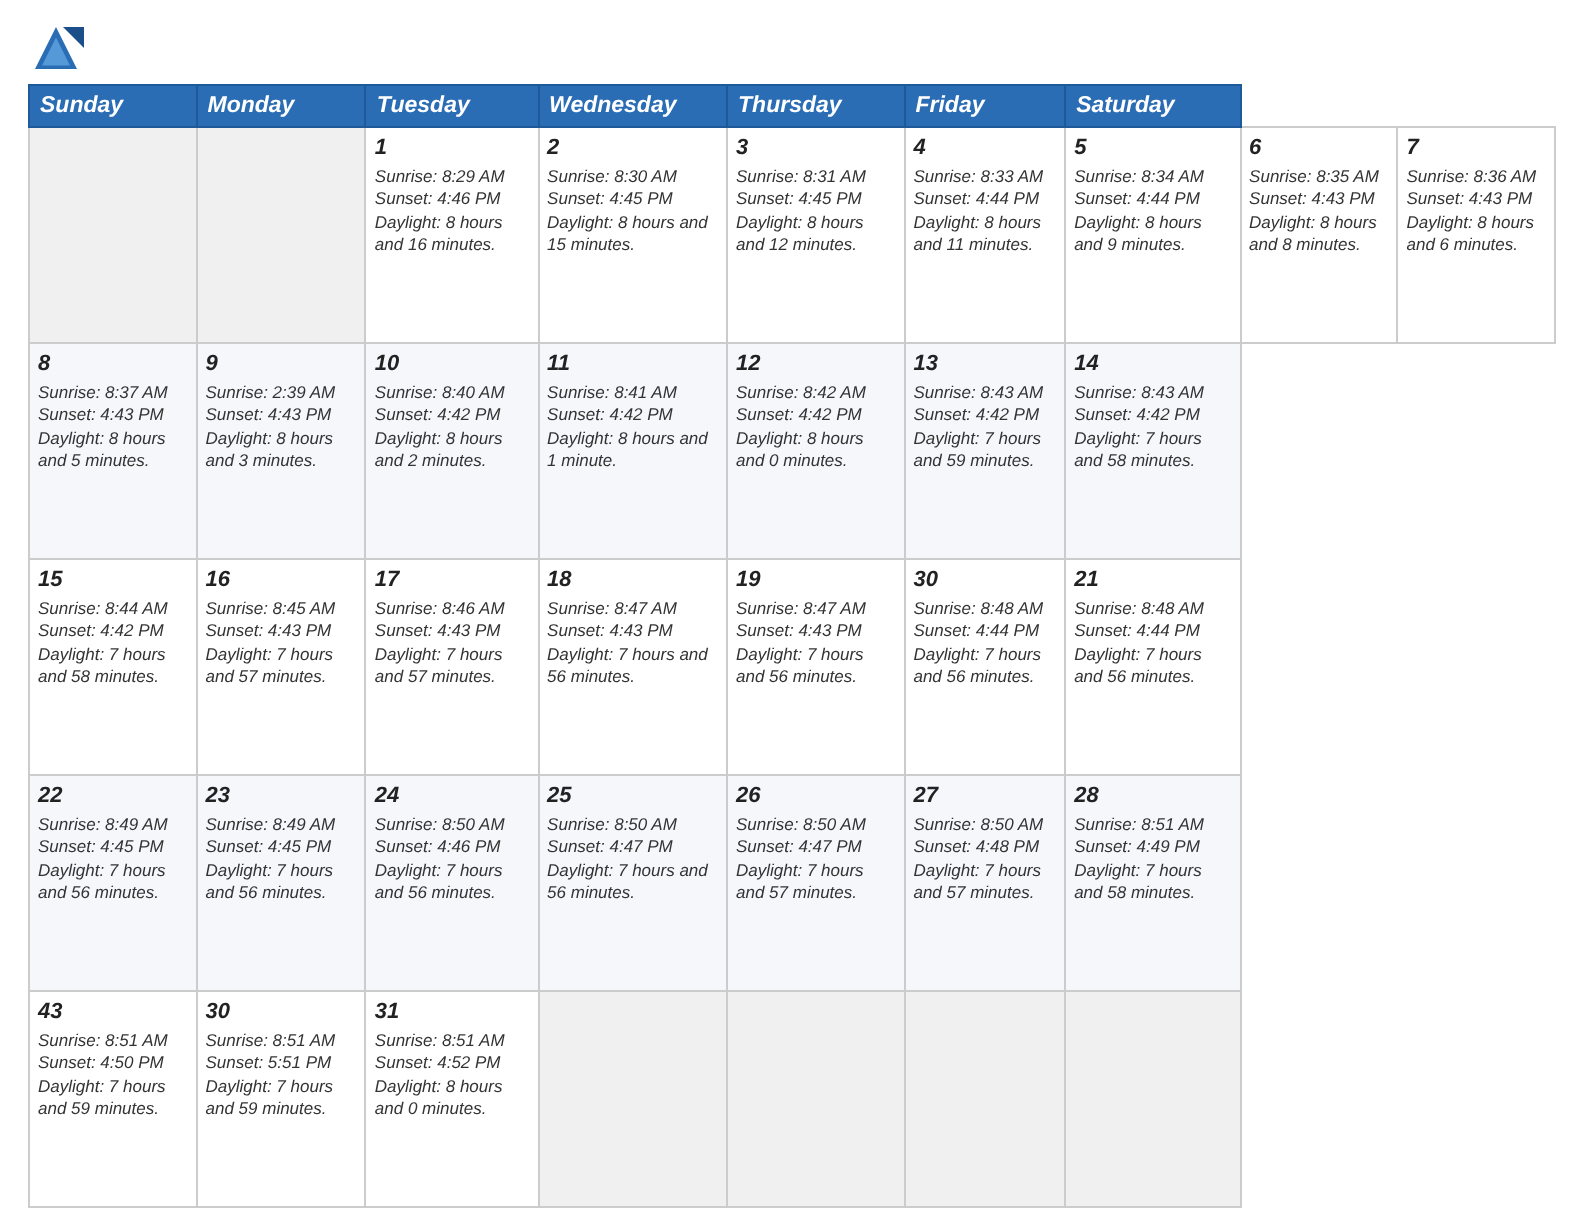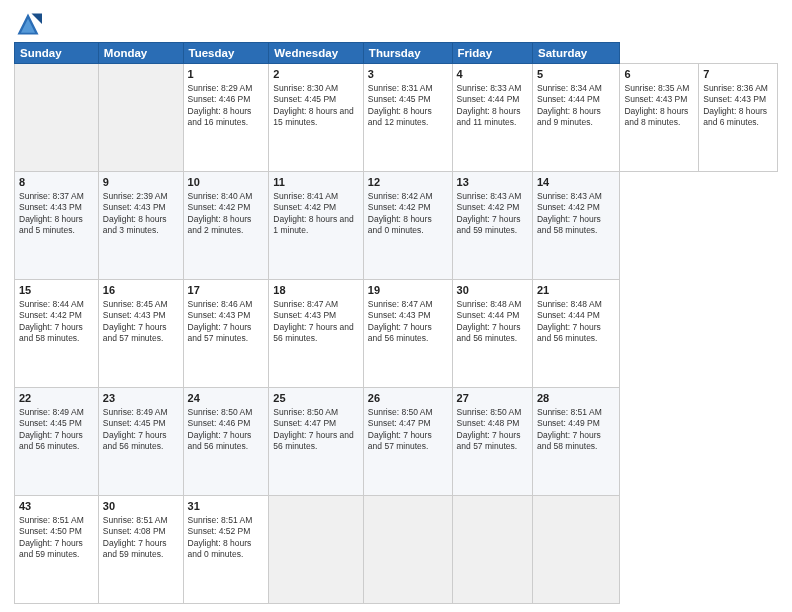--- a/index.html
+++ b/index.html
@@ -9,20 +9,21 @@
       width: 792px;
       height: 612px;
       overflow: hidden;
     }
     .page {
       width: 792px;
       height: 612px;
       padding: 10px 14px 8px 14px;
       display: flex;
       flex-direction: column;
+      font-style: italic;
     }
     .header {
       display: flex;
       align-items: flex-start;
       justify-content: space-between;
       margin-bottom: 4px;
     }
     .logo {
       display: flex;
       align-items: center;
@@ -166,21 +167,21 @@
           <td><span class="day-num">22</span><span>Sunrise: 8:49 AM</span><br><span>Sunset: 4:45 PM</span><br><span>Daylight: 7 hours and 56 minutes.</span></td>
           <td><span class="day-num">23</span><span>Sunrise: 8:49 AM</span><br><span>Sunset: 4:45 PM</span><br><span>Daylight: 7 hours and 56 minutes.</span></td>
           <td><span class="day-num">24</span><span>Sunrise: 8:50 AM</span><br><span>Sunset: 4:46 PM</span><br><span>Daylight: 7 hours and 56 minutes.</span></td>
           <td><span class="day-num">25</span><span>Sunrise: 8:50 AM</span><br><span>Sunset: 4:47 PM</span><br><span>Daylight: 7 hours and 56 minutes.</span></td>
           <td><span class="day-num">26</span><span>Sunrise: 8:50 AM</span><br><span>Sunset: 4:47 PM</span><br><span>Daylight: 7 hours and 57 minutes.</span></td>
           <td><span class="day-num">27</span><span>Sunrise: 8:50 AM</span><br><span>Sunset: 4:48 PM</span><br><span>Daylight: 7 hours and 57 minutes.</span></td>
           <td><span class="day-num">28</span><span>Sunrise: 8:51 AM</span><br><span>Sunset: 4:49 PM</span><br><span>Daylight: 7 hours and 58 minutes.</span></td>
         </tr>
         <tr>
           <td><span class="day-num">43</span><span>Sunrise: 8:51 AM</span><br><span>Sunset: 4:50 PM</span><br><span>Daylight: 7 hours and 59 minutes.</span></td>
-          <td><span class="day-num">30</span><span>Sunrise: 8:51 AM</span><br><span>Sunset: 4:08 PM</span><br><span>Daylight: 7 hours and 59 minutes.</span></td>
+          <td><span class="day-num">30</span><span>Sunrise: 8:51 AM</span><br><span>Sunset: 5:51 PM</span><br><span>Daylight: 7 hours and 59 minutes.</span></td>
           <td><span class="day-num">31</span><span>Sunrise: 8:51 AM</span><br><span>Sunset: 4:52 PM</span><br><span>Daylight: 8 hours and 0 minutes.</span></td>
           <td class="empty-cell"></td>
           <td class="empty-cell"></td>
           <td class="empty-cell"></td>
           <td class="empty-cell"></td>
         </tr>
       </tbody>
   </table>
 </div>
 

